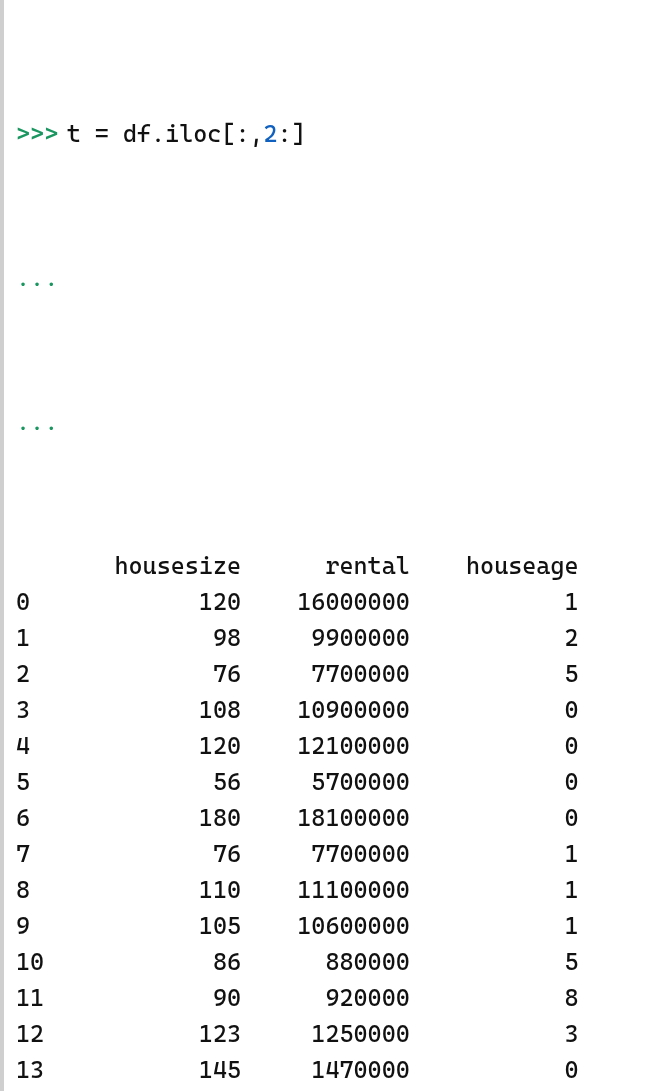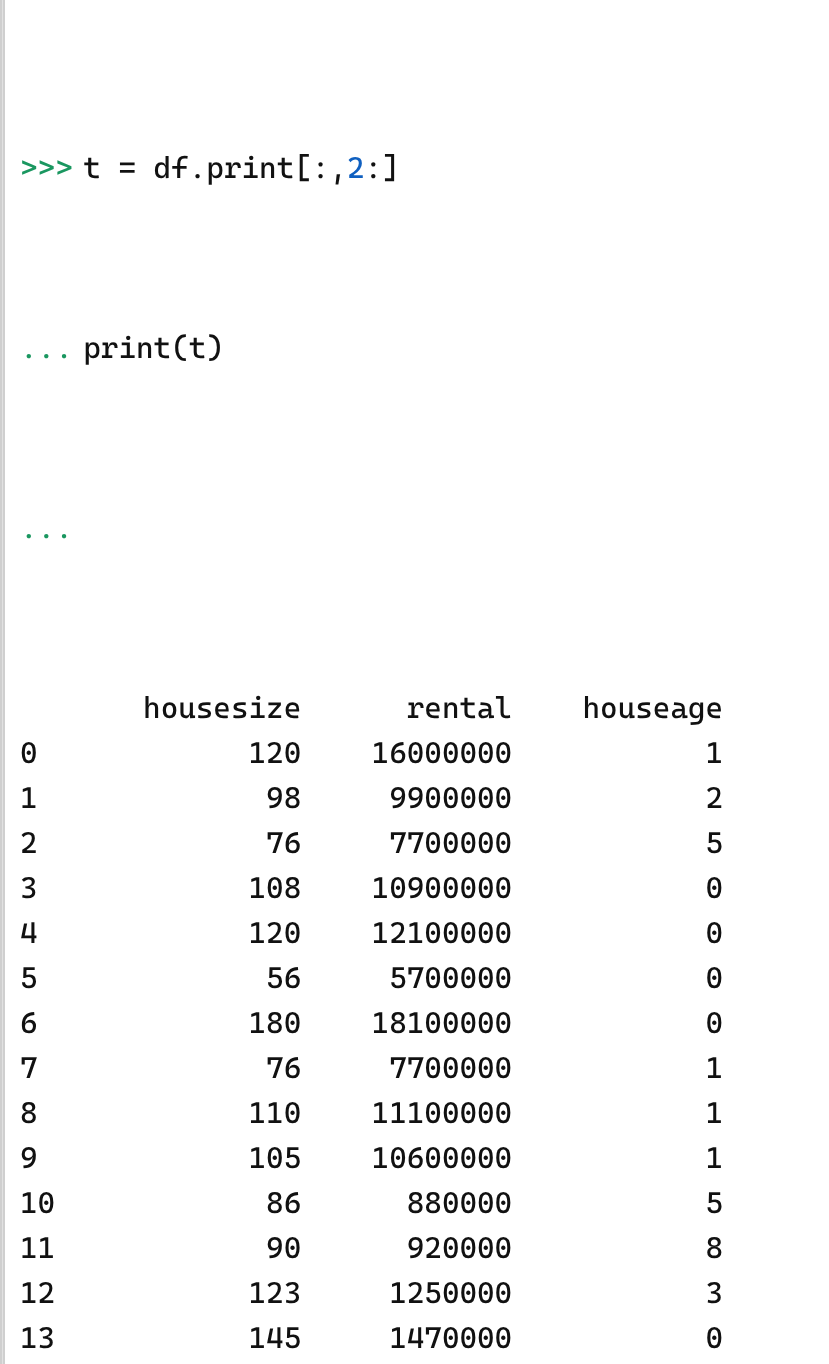--- a/index.html
+++ b/index.html
@@ -38,26 +38,25 @@
     color: #111111;
   }
 </style>
 </head>
 <body>
 
 <div class="console">
 
   <div class="line">
     <span class="prompt">&gt;&gt;&gt;</span>
-    <span class="code"><span>t = df.print[:,</span><span class="num-lit">2</span><span>:]</span></span>
+    <span class="code"><span>t = df.iloc[:,</span><span class="num-lit">2</span><span>:]</span></span>
   </div>
 
   <div class="line">
     <span class="prompt">...</span>
-    <span class="code">print(t)</span>
   </div>
 
   <div class="line">
     <span class="prompt">...</span>
     <span class="code"> </span>
   </div>
 
   <div id="output"><div class="out-line">       housesize      rental    houseage</div><div class="out-line">0            120    16000000           1</div><div class="out-line">1             98     9900000           2</div><div class="out-line">2             76     7700000           5</div><div class="out-line">3            108    10900000           0</div><div class="out-line">4            120    12100000           0</div><div class="out-line">5             56     5700000           0</div><div class="out-line">6            180    18100000           0</div><div class="out-line">7             76     7700000           1</div><div class="out-line">8            110    11100000           1</div><div class="out-line">9            105    10600000           1</div><div class="out-line">10            86      880000           5</div><div class="out-line">11            90      920000           8</div><div class="out-line">12           123     1250000           3</div><div class="out-line">13           145     1470000           0</div><div class="out-line">14            59      610000           0</div></div>
 
 </div>

